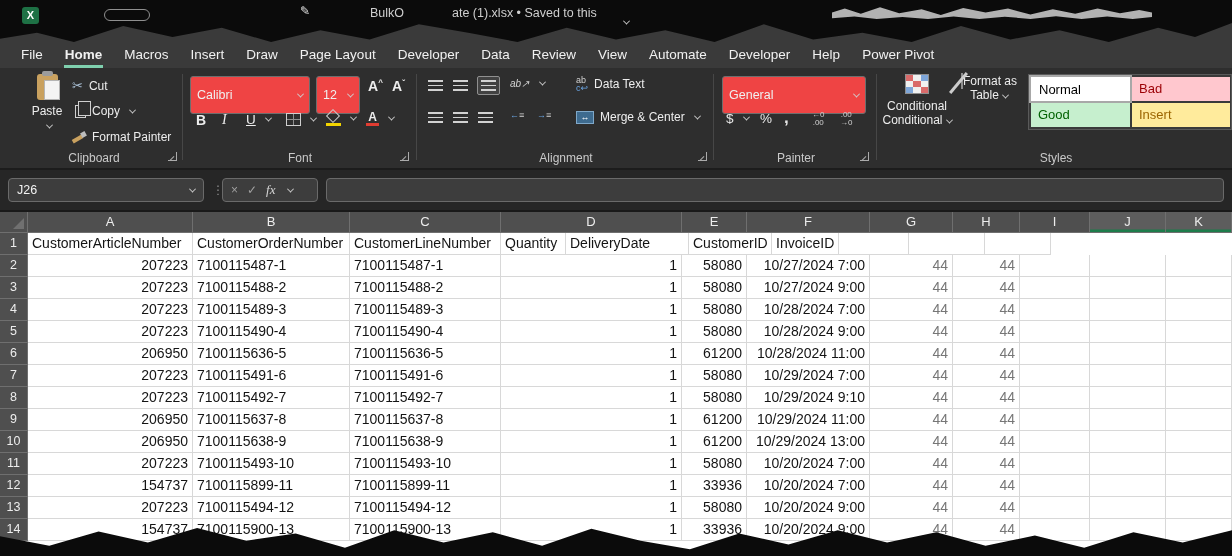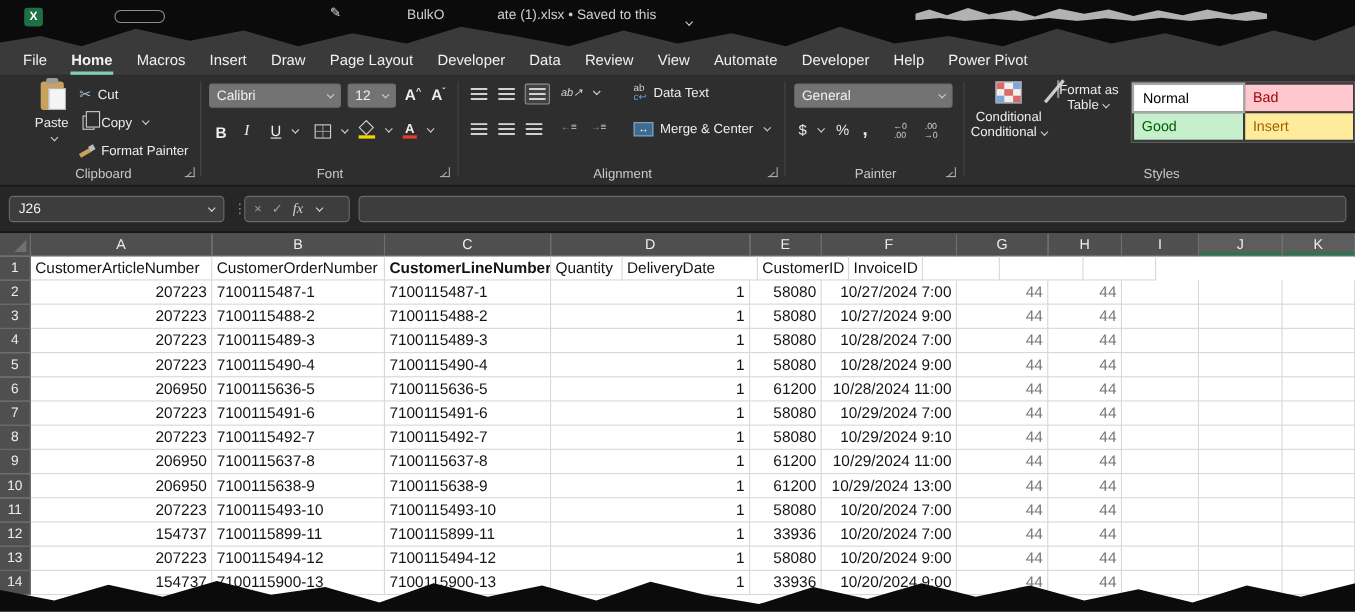--- a/index.html
+++ b/index.html
@@ -27,21 +27,21 @@
 
   
   .ribbon{position:absolute;top:68px;left:0;width:100%;height:102px;background:#2e2e2e;border-bottom:2px solid #1c1c1c;z-index:1}
   .group{position:absolute;top:0;height:100px}
   .glabel{position:absolute;bottom:3px;left:0;width:100%;text-align:center;color:#c9c9c9;font-size:12px}
   .gdiv{position:absolute;top:6px;width:1px;height:86px;background:#474747}
   .launch{position:absolute;bottom:7px;width:9px;height:9px;border-right:1.3px solid #ababab;border-bottom:1.3px solid #ababab}
   .launch::before{content:'';position:absolute;right:1px;bottom:1px;width:6px;height:1.3px;background:#ababab;transform:rotate(-45deg)}
   .chev{display:inline-block;width:5px;height:5px;border-right:1.4px solid #cfcfcf;border-bottom:1.4px solid #cfcfcf;transform:rotate(45deg) translate(-1px,-1px);margin-left:4px}
   .rbtn{position:absolute;display:flex;align-items:center;gap:6px;color:#ededed;font-size:12px;white-space:nowrap}
-  .combo{position:absolute;height:22px;border:1px solid #6e6e6e;border-radius:3px;background:#737373;color:#f0f0f0;font-size:12.5px;display:flex;align-items:center;justify-content:space-between;padding:0 6px}
+  .combo{position:absolute;height:38px;border:1px solid #6e6e6e;border-radius:3px;background:#ef4444;color:#f0f0f0;font-size:12.5px;display:flex;align-items:center;justify-content:space-between;padding:0 6px}
 
   
   .paste-btn{position:absolute;left:16px;top:6px;width:46px;text-align:center;color:#ededed;font-size:12px}
   .paste-ico{position:relative;width:21px;height:26px;background:#c9a15f;border-radius:3px;margin:0 auto 4px}
   .paste-ico::before{content:'';position:absolute;left:5px;top:-3px;width:11px;height:5px;background:#9b9b9b;border-radius:2px}
   .paste-ico::after{content:'';position:absolute;left:7px;top:6px;width:14px;height:18px;background:#f4f4f4;border:1px solid #b5b5b5}
   .cut-ico{color:#a9bfd4;font-size:13px}
   .copy-ico{position:relative;width:11px;height:13px;border:1.4px solid #cfcfcf;margin-left:3px}
   .copy-ico::after{content:'';position:absolute;left:2px;top:-5px;width:11px;height:13px;border:1.4px solid #cfcfcf;background:#2e2e2e}
   .fp-ico{position:relative;width:14px;height:12px}
@@ -345,21 +345,21 @@
           <div class="colhdr" style="width: 70px;">I</div>
           <div class="colhdr sel" style="width: 76px;">J</div>
           <div class="colhdr sel" style="width: 66px;">K</div>
         </div>
     </div>
     <div>
         <div class="grow">
           <div class="rowhdr">1</div>
           <div class="cell" style="width: 165px;">CustomerArticleNumber</div>
           <div class="cell" style="width: 157px;">CustomerOrderNumber</div>
-          <div class="cell" style="width: 151px; font-weight: bold;">CustomerLineNumber</div>
+          <div class="cell" style="width: 151px;">CustomerLineNumber</div>
           <div class="cell" style="width: 65px;">Quantity</div>
           <div class="cell" style="width: 123px;">DeliveryDate</div>
           <div class="cell" style="width: 83px;">CustomerID</div>
           <div class="cell" style="width: 67px;">InvoiceID</div>
           <div class="cell" style="width: 70px;"></div>
           <div class="cell" style="width: 76px;"></div>
           <div class="cell" style="width: 66px;"></div>
         </div>
         <div class="grow">
           <div class="rowhdr">2</div>

